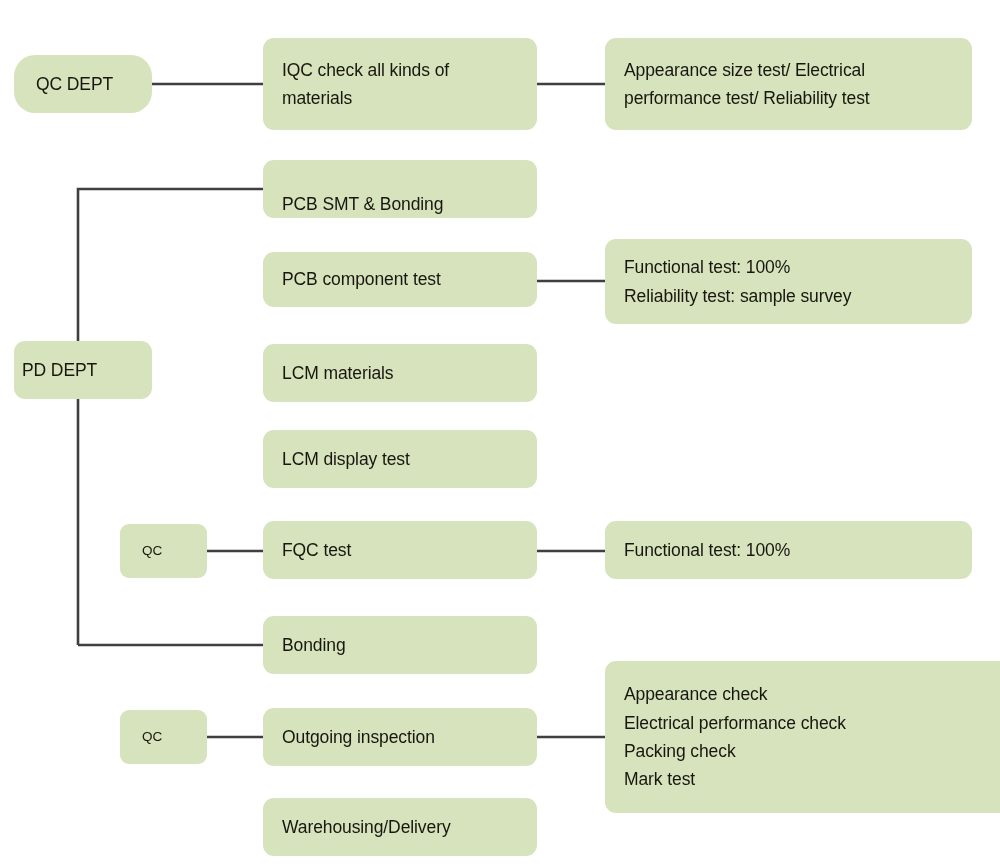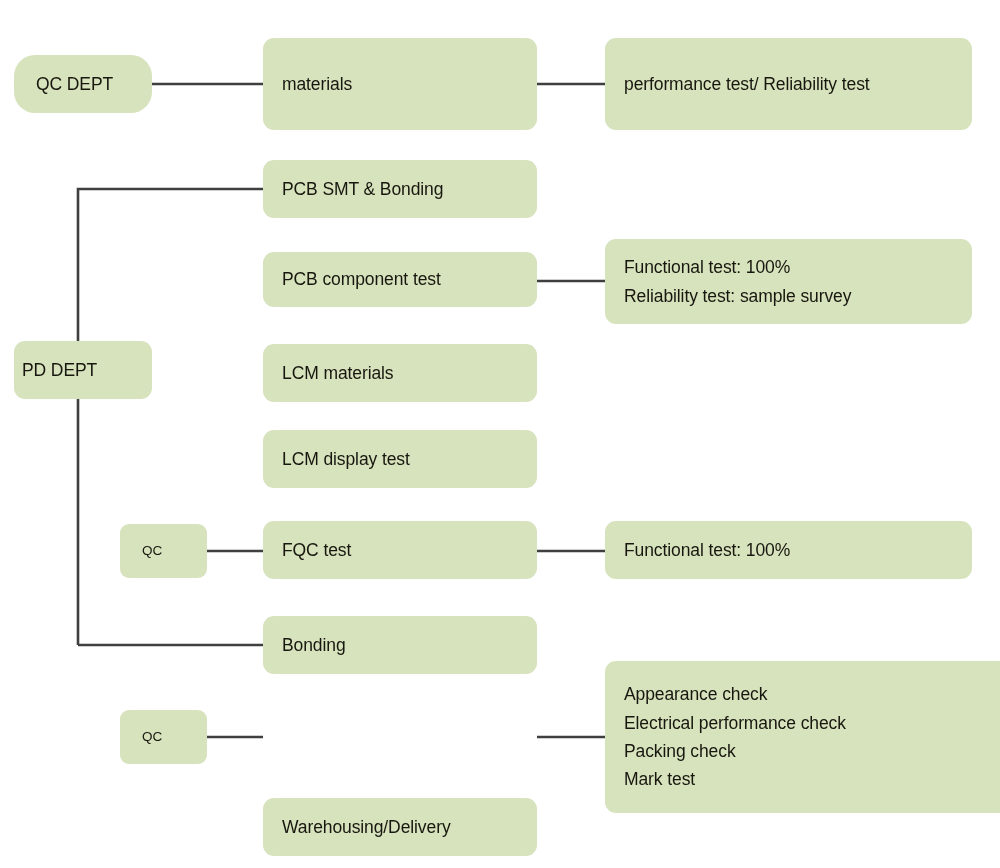--- a/index.html
+++ b/index.html
@@ -83,28 +83,30 @@
 
       <line x1="537" y1="737" x2="605" y2="737"></line>
     </g>
   </svg>
 
   <div class="node dept" style="left:14px; top:55px; width:138px; height:58px;border-radius:21px;">
     <span class="line">QC DEPT</span>
   </div>
 
   <div class="node" style="left:263px; top:38px; width:274px; height:92px;">
+    <span class="line">IQC check all kinds of</span>
     <span class="line">materials</span>
   </div>
 
   <div class="node" style="left:605px; top:38px; width:367px; height:92px;">
+    <span class="line">Appearance size test/ Electrical</span>
     <span class="line">performance test/ Reliability test</span>
   </div>
 
-  <div class="node" style="left:263px; top:160px; width:274px; height:58px;">
+  <div class="node" style="left:263px; top:160px; width:274px; height:58px;justify-content:flex-end;">
     <span class="line">PCB SMT &amp; Bonding</span>
   </div>
 
   <div class="node" style="left:263px; top:252px; width:274px; height:55px;">
     <span class="line">PCB component test</span>
   </div>
 
   <div class="node" style="left:605px; top:239px; width:367px; height:85px;">
     <span class="line">Functional test: 100%</span>
     <span class="line">Reliability test: sample survey</span>
@@ -135,20 +137,23 @@
   </div>
 
   <div class="node" style="left:263px; top:616px; width:274px; height:58px;">
     <span class="line">Bonding</span>
   </div>
 
   <div class="node qc-tag" style="left:120px; top:710px; width:87px; height:54px;">
     <span class="line">QC</span>
   </div>
 
+  <div class="node" style="left:263px; top:708px; width:274px; height:58px;">
+    <span class="line">Outgoing inspection</span>
+  </div>
 
   <div class="node" style="left:605px; top:661px; width:433px; height:152px;">
     <span class="line">Appearance check</span>
     <span class="line">Electrical performance check</span>
     <span class="line">Packing check</span>
     <span class="line">Mark test</span>
   </div>
 
   <div class="node" style="left:263px; top:798px; width:274px; height:58px;">
     <span class="line">Warehousing/Delivery</span>

